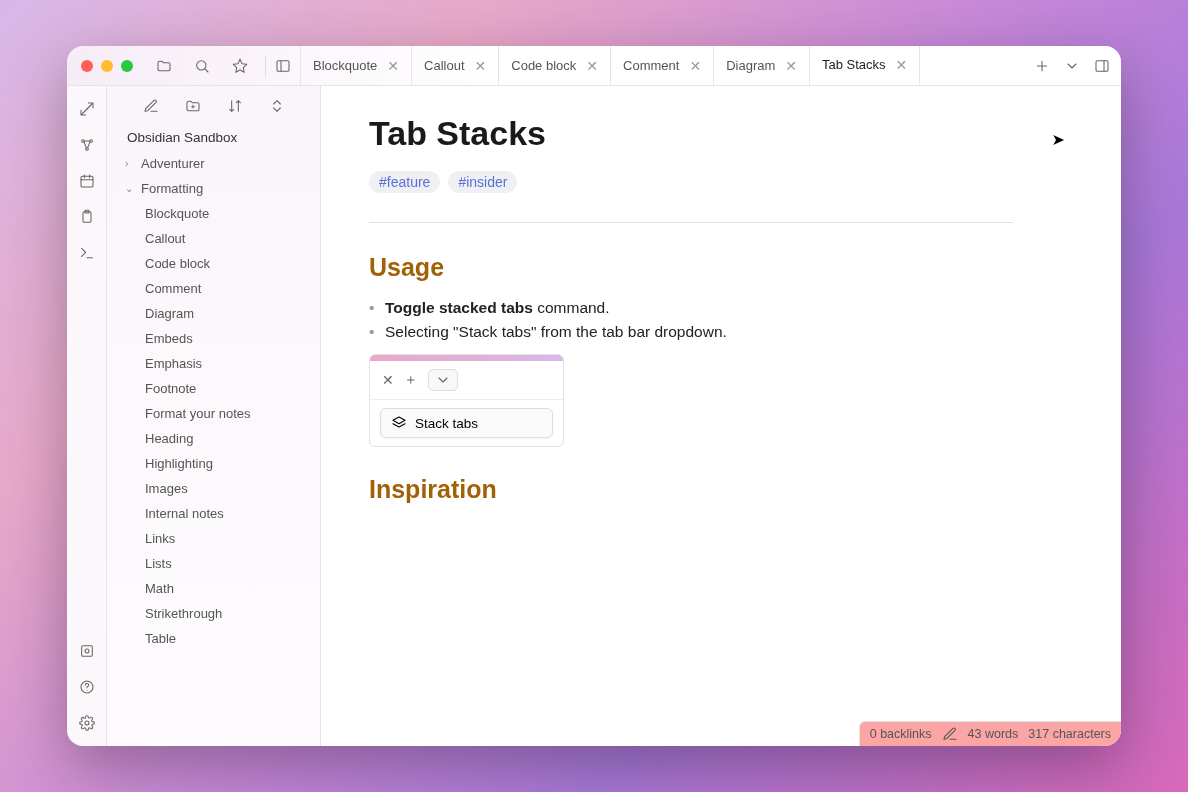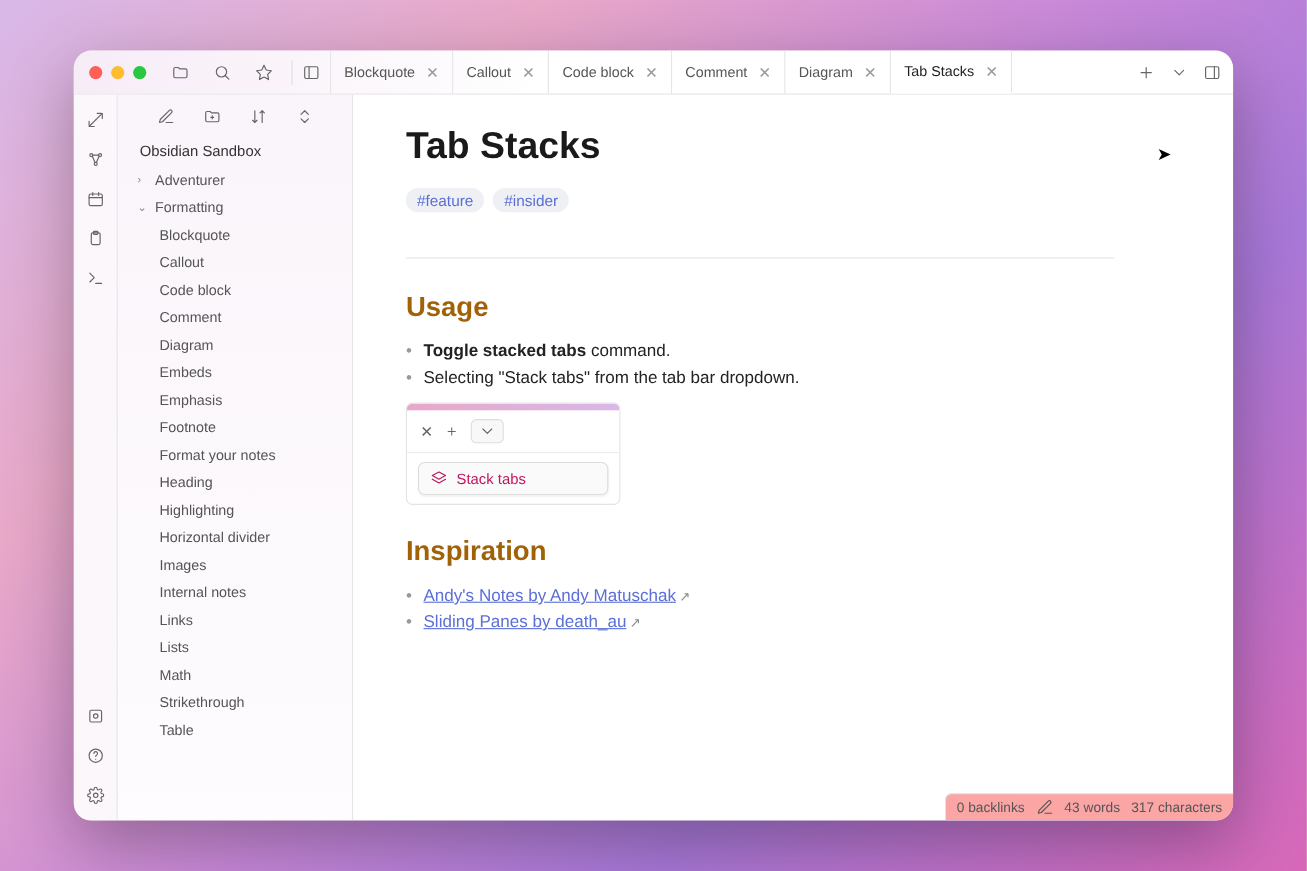--- a/index.html
+++ b/index.html
@@ -68,21 +68,21 @@
 }
 .vault-title { padding: 4px 20px 6px; font-size: 13.5px; font-weight: 400; color: #333; }
 .tree { overflow-y: auto; font-size: 13px; color: #555; flex: 1; }
 .tree-item { padding: 5px 8px 5px 18px; display: flex; align-items: center; gap: 6px; cursor: pointer; }
 .tree-item.child { padding-left: 38px; }
 .tree-item .caret { width: 10px; color: #888; font-size: 10px; }
 
 .content { flex: 1; display: flex; flex-direction: column; overflow: auto; position: relative; }
 .doc { padding: 28px 48px; max-width: 740px; }
 .doc h1 { font-size: 34px; font-weight: 800; margin-bottom: 18px; color: #1a1a1a; }
-.tags { display: flex; gap: 8px; margin-bottom: 41px; }
+.tags { display: flex; gap: 8px; margin-bottom: 29px; }
 .tag { background: #eef0f4; color: #5b6fd6; padding: 3px 10px; border-radius: 12px; font-size: 14px; }
 .hr { border: none; border-top: 1px solid #e3e3e3; margin: 18px 0 30px; }
 .doc h2 { font-size: 25px; font-weight: 800; margin: 10px 0 14px; color: #a16207; }
 .doc ul { list-style: none; }
 .doc li { padding: 3px 0; font-size: 15.5px; color: #222; position: relative; padding-left: 16px; }
 .doc li::before { content: "•"; position: absolute; left: 0; color: #999; }
 .doc a { color: #5b6fd6; text-decoration: underline; }
 .doc .ext { color: #888; font-size: 12px; margin-left: 3px; }
 
 .embed-img {
@@ -90,21 +90,21 @@
   background: #fff; overflow: hidden;
 }
 .embed-top { height: 6px; background: linear-gradient(90deg, #e8a8c8, #d8b8e8); }
 .embed-bar { display: flex; align-items: center; gap: 10px; padding: 8px 12px; border-bottom: 1px solid #eee; color: #666; font-size: 14px; }
 .embed-sel {
   border: 1px solid #ddd; border-radius: 5px; padding: 2px 6px; display: flex; align-items: center; background: #f8f8f8;
 }
 .embed-menu { padding: 8px 10px; }
 .embed-menu-item {
   display: flex; align-items: center; gap: 8px; padding: 6px 10px;
-  border: 1px solid #ddd; border-radius: 6px; font-size: 13.5px; color: #be185d;
+  border: 1px solid #ddd; border-radius: 6px; font-size: 13.5px; color: #000000;
   background: #fafafa; box-shadow: 0 1px 2px rgba(0,0,0,0.05);
 }
 
 .statusbar {
   position: absolute; right: 0; bottom: 0;
   border: 1px solid #e3e3e3; border-right: none; border-bottom: none;
   border-top-left-radius: 6px;
   background: #fca5a5; padding: 4px 10px; font-size: 12.5px; color: #555;
   display: flex; gap: 10px; align-items: center;
 }
@@ -292,21 +292,20 @@
           <div class="tree-item child">Callout</div>
           <div class="tree-item child">Code block</div>
           <div class="tree-item child">Comment</div>
           <div class="tree-item child">Diagram</div>
           <div class="tree-item child">Embeds</div>
           <div class="tree-item child">Emphasis</div>
           <div class="tree-item child">Footnote</div>
           <div class="tree-item child">Format your notes</div>
           <div class="tree-item child">Heading</div>
           <div class="tree-item child">Highlighting</div>
-          <div class="tree-item child">Horizontal divider</div>
           <div class="tree-item child">Images</div>
           <div class="tree-item child">Internal notes</div>
           <div class="tree-item child">Links</div>
           <div class="tree-item child">Lists</div>
           <div class="tree-item child">Math</div>
           <div class="tree-item child">Strikethrough</div>
           <div class="tree-item child">Table</div>
         </div>
     </div>
 
@@ -340,24 +339,20 @@
               <svg viewBox="0 0 24 24">
                   <path d="m12 3 9 5-9 5-9-5z"></path>
                   <path d="m3 13 9 5 9-5"></path>
                 </svg>
               <span>Stack tabs</span>
             </div>
           </div>
         </div>
 
         <h2>Inspiration</h2>
-        <ul>
-          <li><a href="#">Andy's Notes by Andy Matuschak</a><span class="ext">↗</span></li>
-          <li><a href="#">Sliding Panes by death_au</a><span class="ext">↗</span></li>
-        </ul>
       </div>
 
       <div class="statusbar">
         <span>0 backlinks</span>
         <svg viewBox="0 0 24 24">
             <path d="M12 20h9"></path>
             <path d="M16.5 3.5a2.1 2.1 0 1 1 3 3L7 19l-4 1 1-4z"></path>
           </svg>
         <span>43 words</span>
         <span>317 characters</span>

